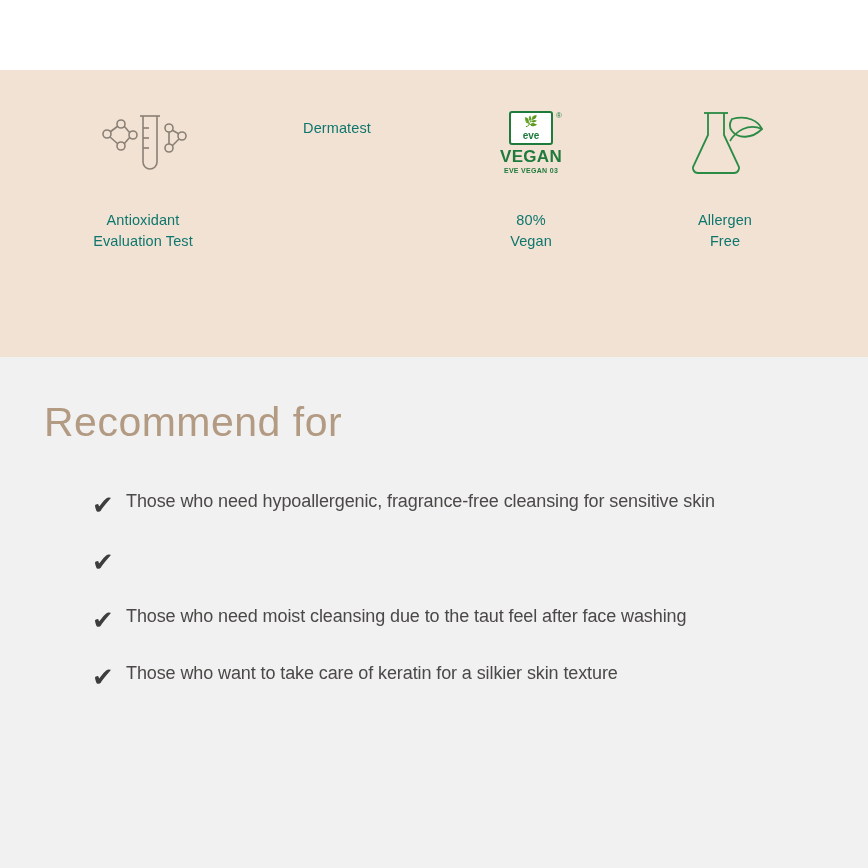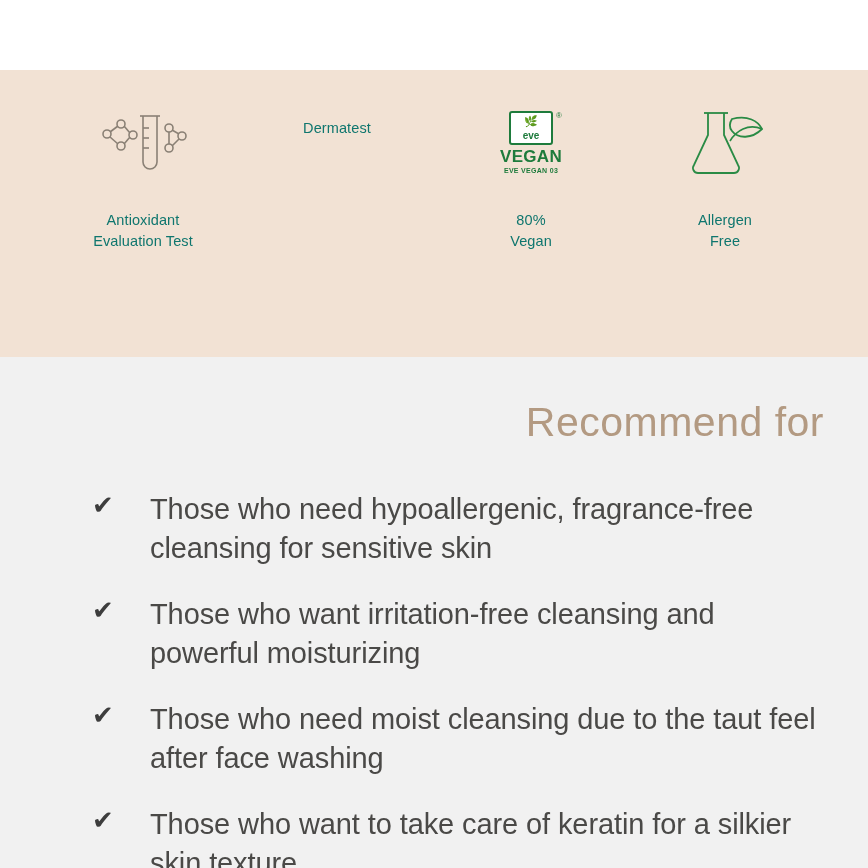--- a/index.html
+++ b/index.html
@@ -63,21 +63,21 @@
   }
 
   
   .recommend {
     background: #f1f1f1;
     flex: 1 1 auto;
     box-sizing: border-box;
     padding: 42px 44px 0 44px;
   }
   .recommend-title {
-    text-align: right;
+    text-align: left;
     color: #b39a82;
     font-size: 41px;
     font-weight: 400;
     letter-spacing: .5px;
     margin: 0 0 44px 0;
     font-family: "Liberation Sans", sans-serif;
   }
   .bullet-list {
     margin: 0;
     padding: 0 0 0 48px;
@@ -90,26 +90,25 @@
   }
   .check {
     flex: 0 0 auto;
     width: 34px;
     font-size: 26px;
     line-height: 1.05;
     color: #3d3d3d;
     margin-top: 2px;
   }
   .bullet-text {
-    font-size: 29px;
+    font-size: 18px;
     line-height: 1.33;
     color: #4a4947;
     letter-spacing: -.1px;
     max-width: 700px;
-    margin-left: 24px;
   }
 
   
   .seal {
     position: relative;
     width: 86px;
     height: 86px;
   }
   .seal .ring {
     position: absolute;
@@ -321,21 +320,20 @@
   <div class="recommend">
     <h2 class="recommend-title">Recommend for</h2>
 
     <ul class="bullet-list">
       <li class="bullet-item">
         <span class="check">✔</span>
         <span class="bullet-text">Those who need hypoallergenic, fragrance-free cleansing for sensitive skin</span>
       </li>
       <li class="bullet-item">
         <span class="check">✔</span>
-        <span class="bullet-text">Those who want irritation-free cleansing and powerful moisturizing</span>
       </li>
       <li class="bullet-item">
         <span class="check">✔</span>
         <span class="bullet-text">Those who need moist cleansing due to the taut feel after face washing</span>
       </li>
       <li class="bullet-item">
         <span class="check">✔</span>
         <span class="bullet-text">Those who want to take care of keratin for a silkier skin texture</span>
       </li>
     </ul>

